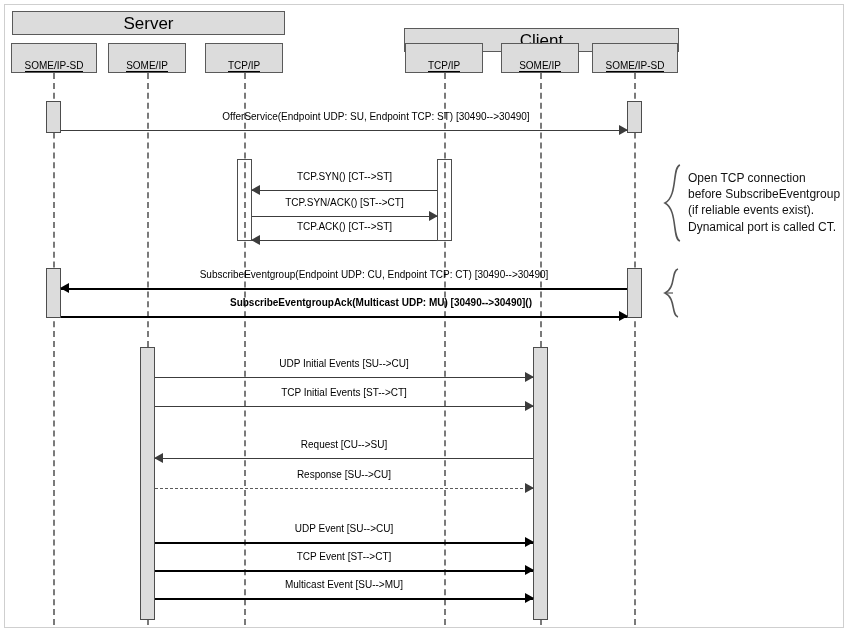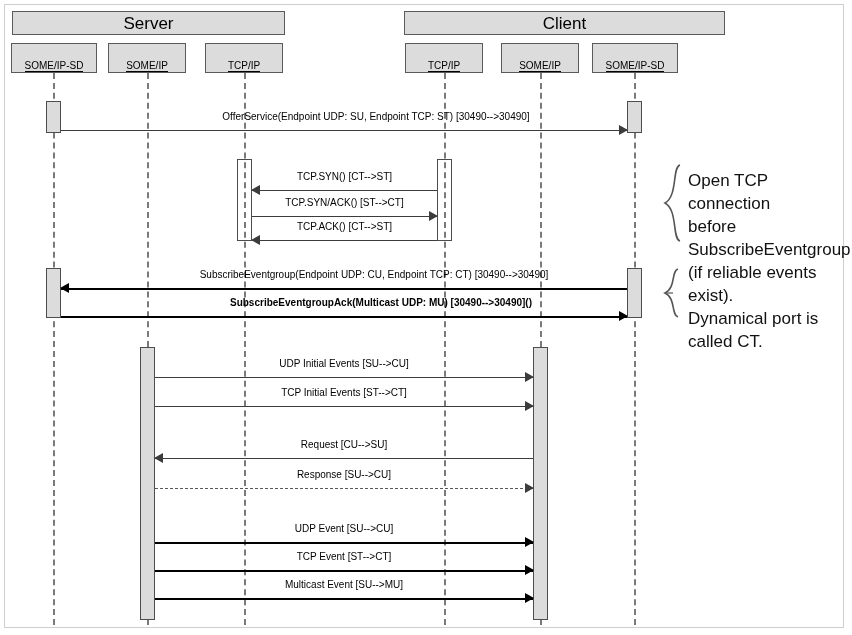--- a/index.html
+++ b/index.html
@@ -54,36 +54,36 @@
     border-right:9px solid #3c3c3c;
   }
   .msg.thick .head.right{border-left-color:#000;}
   .msg.thick .head.left{border-right-color:#000;}
   .msg .label{
     position:absolute;left:0;width:100%;top:-19px;
     text-align:center;font-size:10px;color:#000;white-space:nowrap;
   }
   
   .note{
-    position:absolute;font-size:17px;color:#111;line-height:1.35;
+    position:absolute;font-size:12px;color:#111;line-height:1.35;
     white-space:pre-line;
   }
   .brace{position:absolute;color:#555;font-size:1px;}
   .brace svg{display:block;}
 </style>
 </head>
 <body>
 
 <div id="canvas">
   <div id="frame"></div>
 
   <div class="grp-box" style="left:12px;top:11px;width:273px;">
     <span>Server</span>
   </div>
-  <div class="grp-box" style="left:404px;top:11px;width:321px;">
+  <div class="grp-box" style="left:404px;top:28px;width:275px;">
     <span>Client</span>
   </div>
 
   <div class="obj-box" style="left:11px;top:43px;width:86px;">
     <span>SOME/IP-SD</span>
   </div>
   <div class="obj-box" style="left:108px;top:43px;width:78px;">
     <span>SOME/IP</span>
   </div>
   <div class="obj-box" style="left:205px;top:43px;width:78px;">

